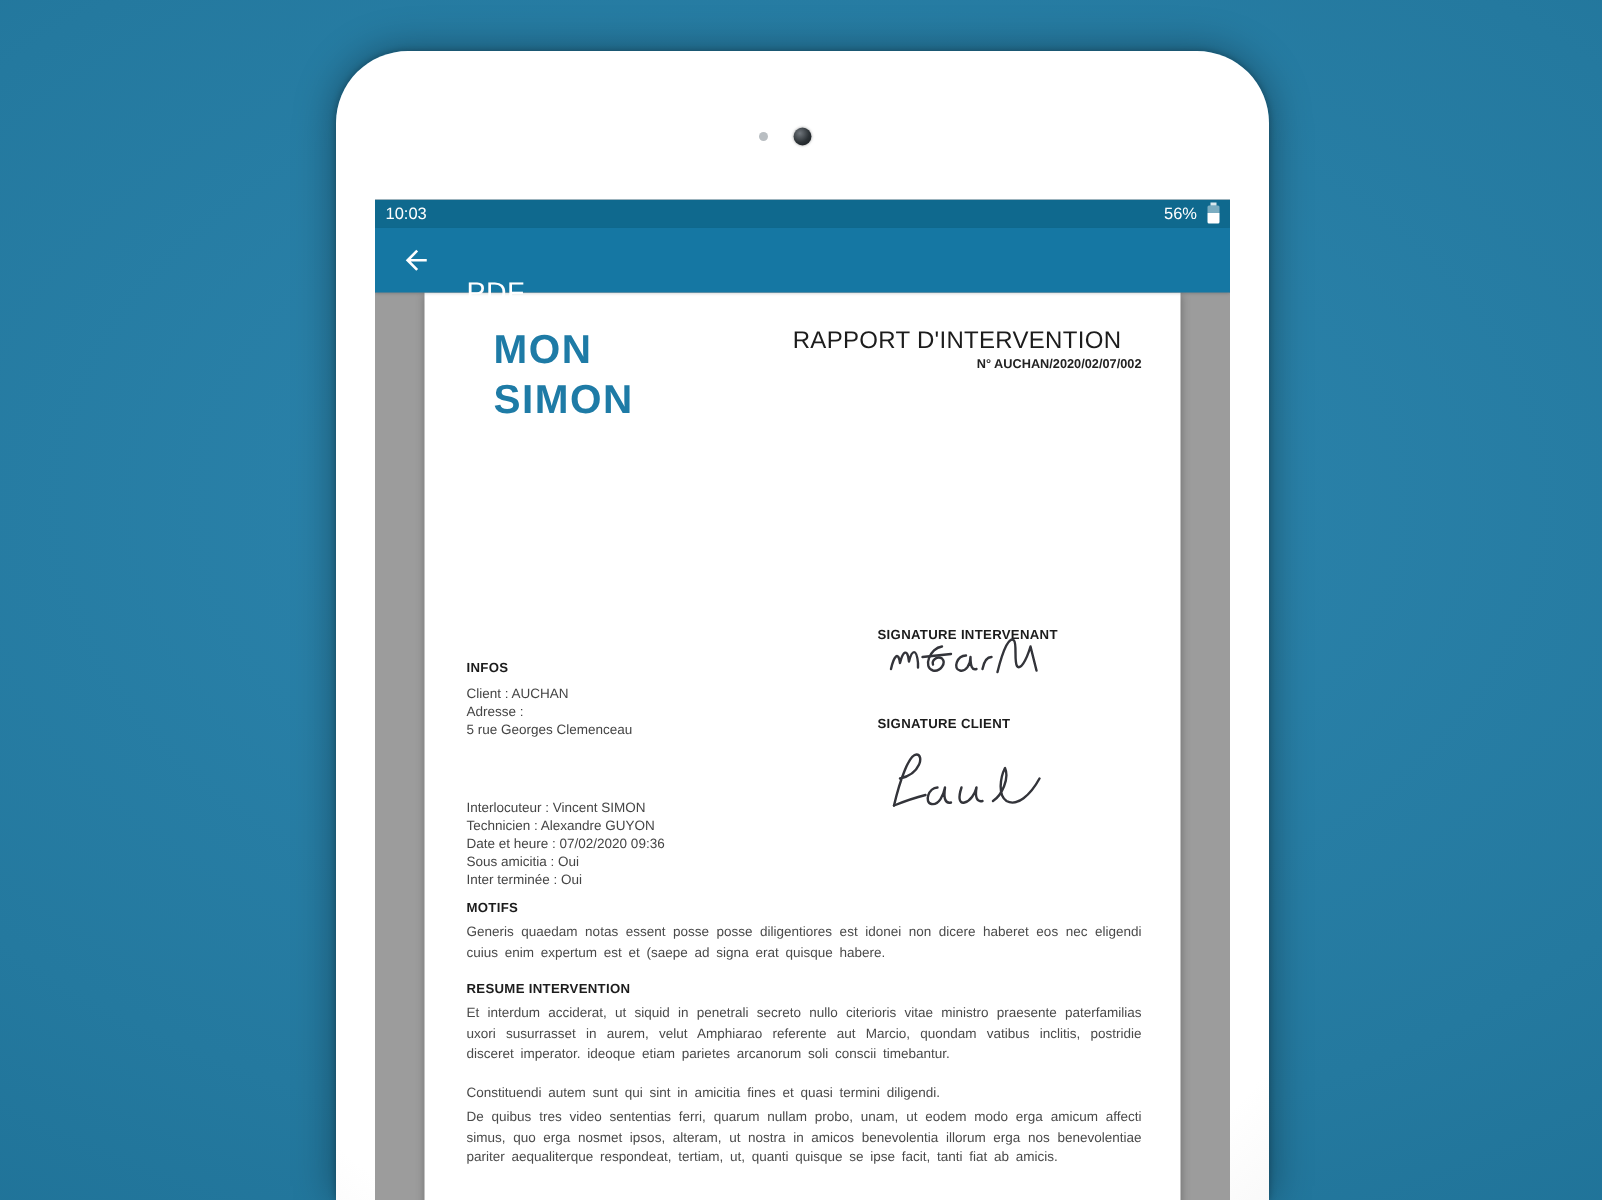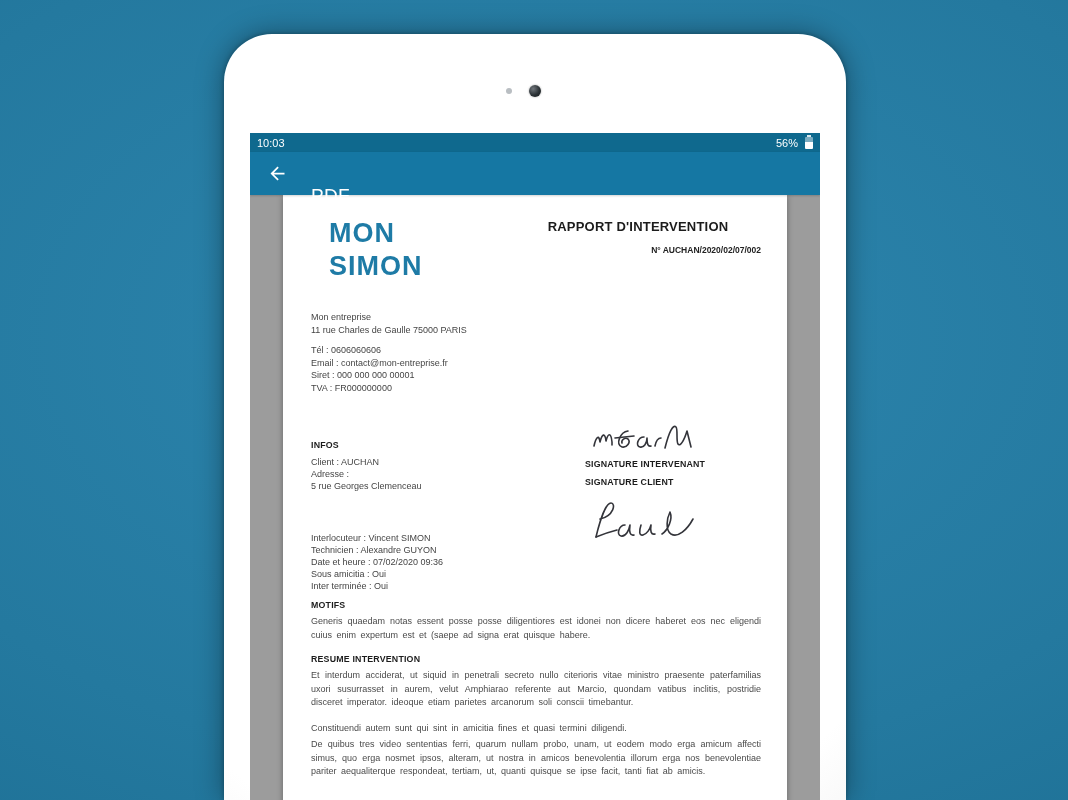--- a/index.html
+++ b/index.html
@@ -73,37 +73,37 @@
   
   .page * { color:#454545; }
   .logo {
     position:absolute; left:46px; top:22px;
     font-size:27px; font-weight:bold; line-height:33px; letter-spacing:1px;
   }
   .logo div { color:#1e7ba6; }
 
   .doc-header-right { position:absolute; left:230px; top:24px; width:250px; }
   .doc-title {
-    font-size:13px; font-weight:bold; color:#1c1c1c; text-align:center;
+    font-size:16px; font-weight:normal; color:#1c1c1c; text-align:center;
     letter-spacing:0.2px;
   }
   .doc-ref {
-    margin-top:11px; font-size:8.5px; font-weight:bold; color:#222222;
+    font-size:8.5px; font-weight:bold; color:#222222;
     text-align:right; padding-right:2px;
   }
 
   .doc-small { font-size:9px; line-height:12.5px; }
   .company-block { position:absolute; left:28px; top:116px; }
   .company-contact { margin-top:8px; }
 
   .doc-subhead {
     position:absolute; font-size:8.8px; font-weight:bold; color:#1c1c1c;
     letter-spacing:0.2px;
   }
-  .sig-intervenant-label { left:302px; top:223px;margin-top:41px; }
+  .sig-intervenant-label { left:302px; top:223px; }
   .sig-client-label { left:302px; top:282px; }
   .infos-heading { left:28px; top:245px; }
   .motifs-heading { left:28px; top:405px; }
   .resume-heading { left:28px; top:459px; }
 
   .infos-block-1 { position:absolute; left:28px; top:261px; line-height:12px; }
   .infos-block-2 { position:absolute; left:28px; top:308px; line-height:11.9px;margin-top:30px; }
 
   .signature-svg { position:absolute; }
   .sig-intervenant { left:306px; top:221px; width:112px; height:42px; }
@@ -157,30 +157,20 @@
         <div class="logo">
           <div>MON</div>
           <div>SIMON</div>
         </div>
 
         <div class="doc-header-right">
           <div class="doc-title">RAPPORT D'INTERVENTION</div>
           <div class="doc-ref">N° AUCHAN/2020/02/07/002</div>
         </div>
 
-        <div class="company-block doc-small">
-          <div>Mon entreprise</div>
-          <div>11 rue Charles de Gaulle 75000 PARIS</div>
-          <div class="company-contact">
-            <div>Tél : 0606060606</div>
-            <div>Email : contact@mon-entreprise.fr</div>
-            <div>Siret : 000 000 000 00001</div>
-            <div>TVA : FR000000000</div>
-          </div>
-        </div>
 
         <div class="doc-subhead sig-intervenant-label">SIGNATURE INTERVENANT</div>
         <svg class="signature-svg sig-intervenant" viewBox="0 0 112 42">
           <path d="M5 30 C7 21 10 18 11 26 C13 18 16 16 17 25 C19 17 22 16 23 26 L23 29"></path>
           <path d="M39 15 C31 16 26 29 33 31 C38 32 42 26 39 23 C36 21 32 24 33 27"></path>
           <path d="M26 22 L45 20"></path>
           <path d="M55 21 C49 21 46 30 51 31 C55 32 58 27 58 22 C58 28 59 31 62 30"></path>
           <path d="M66 30 C67 25 69 22 72 22"></path>
           <path d="M76 32 C80 16 84 8 87 11 C89 13 87 25 89 28 C91 31 95 25 98 15 L102 31"></path>
         </svg>

